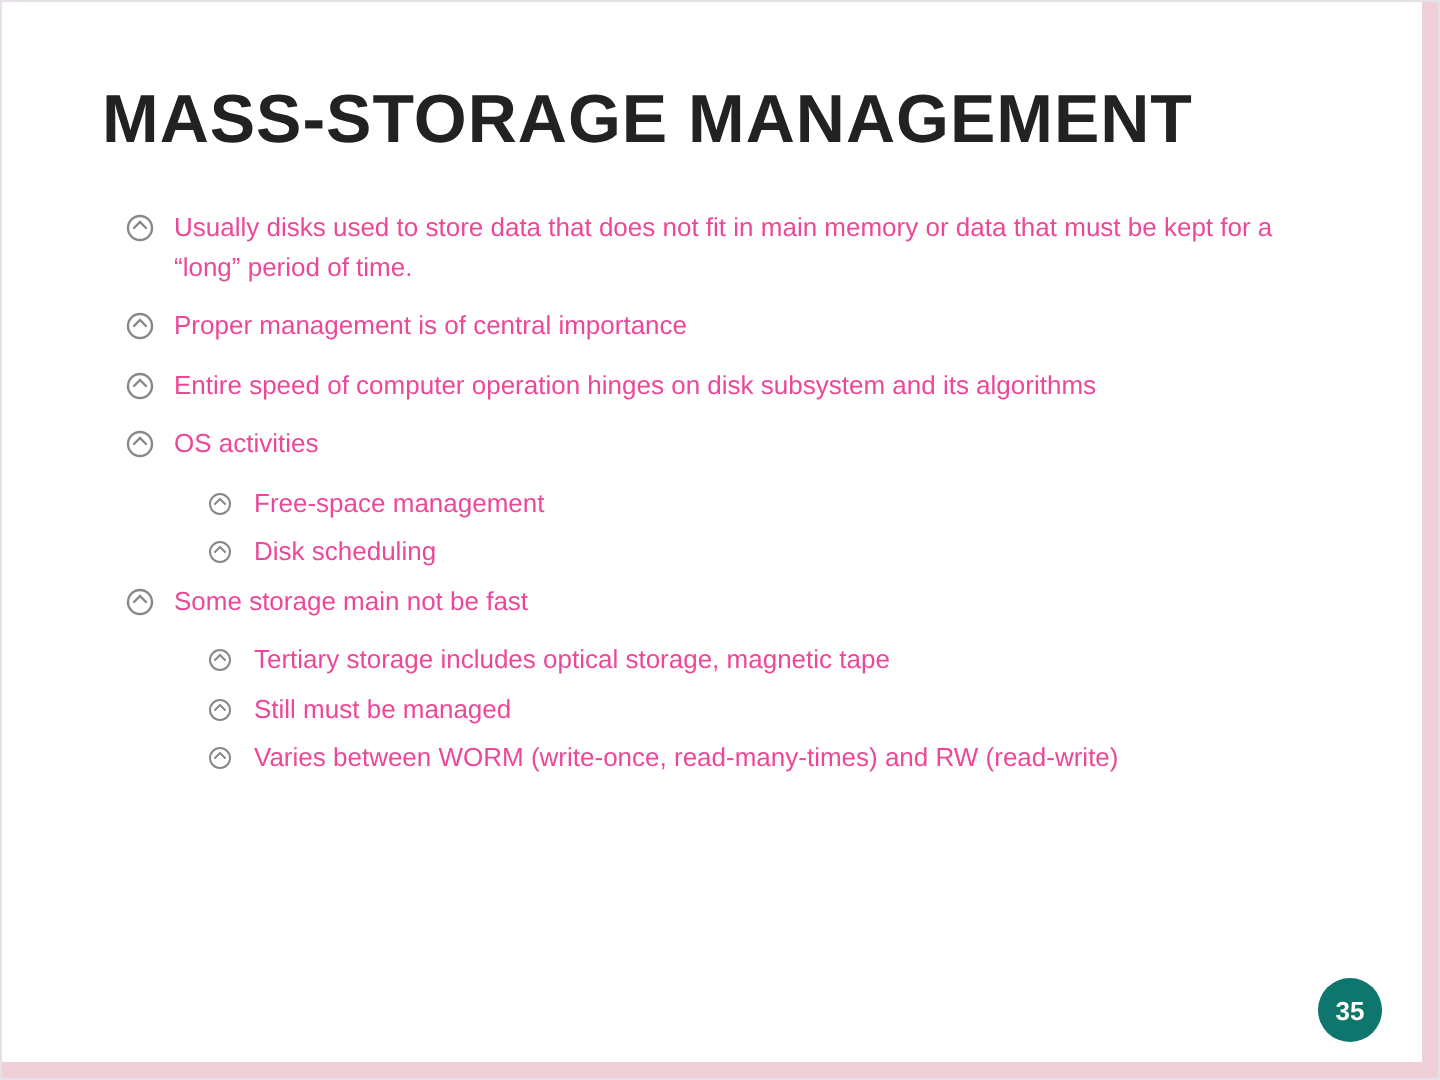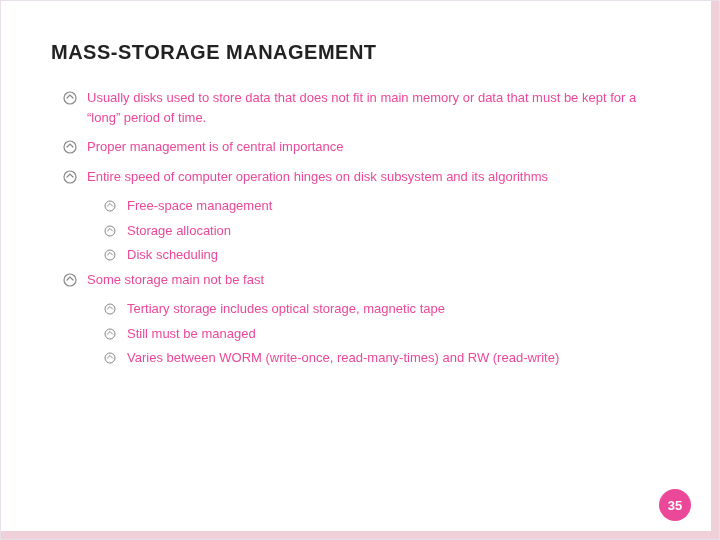--- a/index.html
+++ b/index.html
@@ -21,21 +21,21 @@
       width: 720px;
       height: 540px;
       background: #fff;
       padding: 40px 50px 30px 50px;
       position: relative;
       border: 1px solid #e8e0e8;
     }
 
     .slide-title {
       font-family: Arial, Helvetica, sans-serif;
-      font-size: 20px;
+      font-size: 34px;
       font-weight: bold;
       color: #222;
       margin-bottom: 24px;
       letter-spacing: 0.5px;
     }
 
     .content {
       font-size: 13px;
       color: #ec4899;
       line-height: 1.5;
@@ -92,21 +92,21 @@
       font-size: 13px;
       font-family: Arial, Helvetica, sans-serif;
     }
 
     .page-number {
       position: absolute;
       bottom: 18px;
       right: 28px;
       width: 32px;
       height: 32px;
-      background: #ec4899;
+      background: #0f766e;
       border-radius: 50%;
       display: flex;
       align-items: center;
       justify-content: center;
       color: #fff;
       font-size: 13px;
       font-weight: bold;
       font-family: Arial, sans-serif;
     }
 
@@ -164,40 +164,40 @@
     <div class="bullet-level1">
       <span class="bullet-icon-l1">
         <svg viewBox="0 0 14 14" fill="none">
           <circle cx="7" cy="7" r="6" stroke="#888" stroke-width="1.2" fill="none"></circle>
           <path d="M4 7 L7 4 L10 7" stroke="#888" stroke-width="1.2" fill="none" stroke-linecap="round"></path>
         </svg>
       </span>
       <span class="bullet-text">Entire speed of computer operation hinges on disk subsystem and its algorithms</span>
     </div>
 
+    <div class="bullet-level1">
+      <span class="bullet-icon-l1">
+        <svg viewBox="0 0 14 14" fill="none">
+          <circle cx="7" cy="7" r="6" stroke="#888" stroke-width="1.2" fill="none"></circle>
+          <path d="M4 7 L7 4 L10 7" stroke="#888" stroke-width="1.2" fill="none" stroke-linecap="round"></path>
+        </svg>
+      </span>
+      <span class="bullet-text">OS activities</span>
+    </div>
 
     <div class="bullet-level2">
       <span class="bullet-icon-l2">
         <svg viewBox="0 0 12 12" fill="none">
           <circle cx="6" cy="6" r="5" stroke="#888" stroke-width="1" fill="none"></circle>
           <path d="M3.5 6 L6 3.5 L8.5 6" stroke="#888" stroke-width="1" fill="none" stroke-linecap="round"></path>
         </svg>
       </span>
       <span class="bullet-text">Free-space management</span>
     </div>
 
-    <div class="bullet-level2">
-      <span class="bullet-icon-l2">
-        <svg viewBox="0 0 12 12" fill="none">
-          <circle cx="6" cy="6" r="5" stroke="#888" stroke-width="1" fill="none"></circle>
-          <path d="M3.5 6 L6 3.5 L8.5 6" stroke="#888" stroke-width="1" fill="none" stroke-linecap="round"></path>
-        </svg>
-      </span>
-      <span class="bullet-text">Storage allocation</span>
-    </div>
 
     <div class="bullet-level2">
       <span class="bullet-icon-l2">
         <svg viewBox="0 0 12 12" fill="none">
           <circle cx="6" cy="6" r="5" stroke="#888" stroke-width="1" fill="none"></circle>
           <path d="M3.5 6 L6 3.5 L8.5 6" stroke="#888" stroke-width="1" fill="none" stroke-linecap="round"></path>
         </svg>
       </span>
       <span class="bullet-text">Disk scheduling</span>
     </div>

